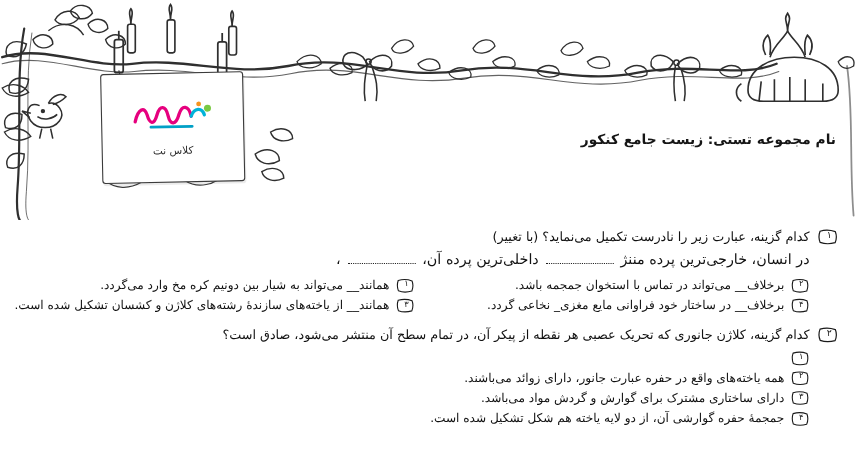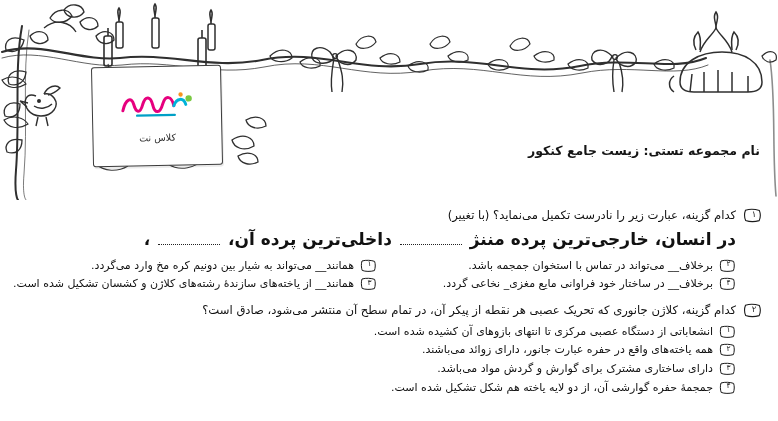--- a/index.html
+++ b/index.html
@@ -62,21 +62,20 @@
   .doc-title {
     position: absolute;
     top: 119px;
     right: 18px;
     font-family: "DejaVu Sans", sans-serif;
     font-size: 12.5px;
     font-weight: bold;
     color: #151515;
     direction: rtl;
     white-space: nowrap;
-    margin-top: 24px;
   }
   
   .content {
     position: absolute;
     top: 207px;
     right: 16px;
     width: 744px;
     direction: rtl;
   }
   .q-block { margin-bottom: 4px; }
@@ -105,23 +104,23 @@
     font-size: 8.5px;
     color: #1a1a1a;
   }
   .q-text {
     font-size: 11.6px;
     font-weight: normal;
     color: #111111;
     line-height: 1.45;
   }
   .q-stem {
-    font-size: 17px;
+    font-size: 13px;
     color: #111111;
-    font-weight: bold;
+    font-weight: normal;
     line-height: 1.5;
     margin: 0 26px 4px 0;
     text-align: right;
   }
   .blank {
     display: inline-block;
     min-width: 62px;
     border-bottom: 1px dotted #222;
     margin: 0 2px;
     height: 0.85em;
@@ -374,21 +373,20 @@
       </div>
 
       <div class="opt-grid one" style="margin-top:4px;">
         <div class="opt">
           <span class="opt-num">
             <svg width="17" height="14" viewBox="0 0 17 14" xmlns="http://www.w3.org/2000/svg">
               <path d="M2 2 C6 0.8 11.4 1.2 14.6 2.4 C15.6 5 15.4 9 14.4 11.6 C10.4 12.8 5.2 12.6 2.2 11.4 C1.2 8.8 1.1 4.6 2 2Z" stroke="#1a1a1a" stroke-width="1" fill="none"></path>
             </svg>
             <span>۱</span>
           </span>
-          <span class="opt-text">انشعاباتی از دستگاه عصبی مرکزی تا انتهای بازوهای آن کشیده شده است.</span>
         </div>
         <div class="opt">
           <span class="opt-num">
             <svg width="17" height="14" viewBox="0 0 17 14" xmlns="http://www.w3.org/2000/svg">
               <path d="M2 2 C6 0.8 11.4 1.2 14.6 2.4 C15.6 5 15.4 9 14.4 11.6 C10.4 12.8 5.2 12.6 2.2 11.4 C1.2 8.8 1.1 4.6 2 2Z" stroke="#1a1a1a" stroke-width="1" fill="none"></path>
             </svg>
             <span>۲</span>
           </span>
           <span class="opt-text">همه یاخته‌های واقع در حفره عبارت جانور، دارای زوائد می‌باشند.</span>
         </div>

